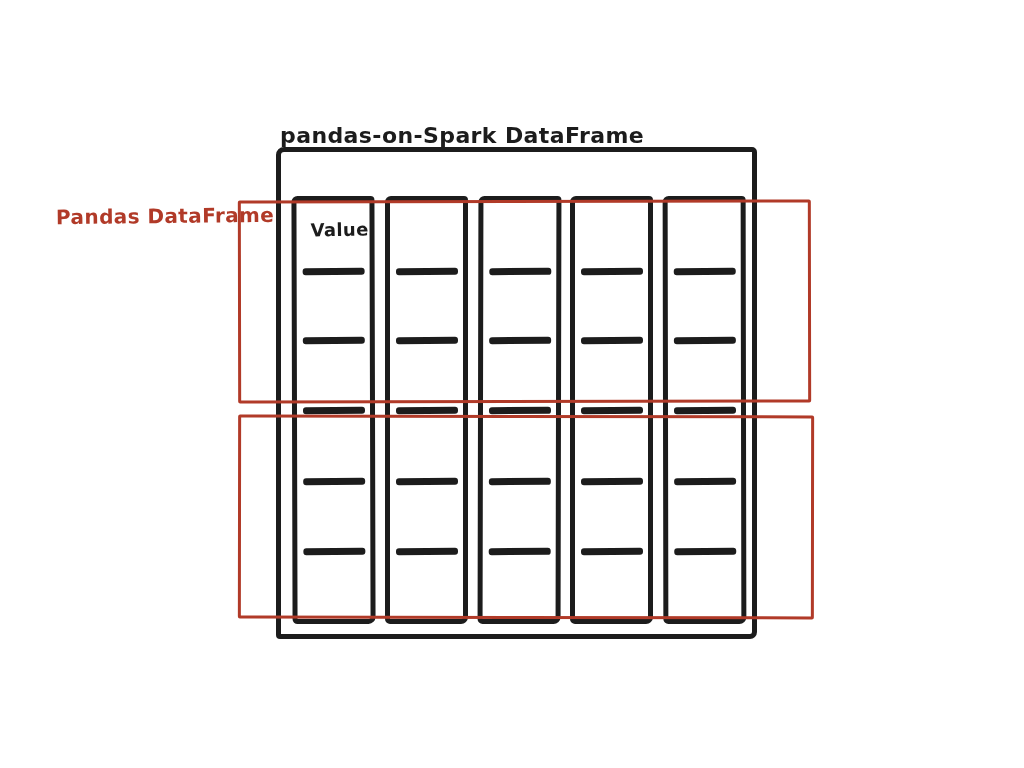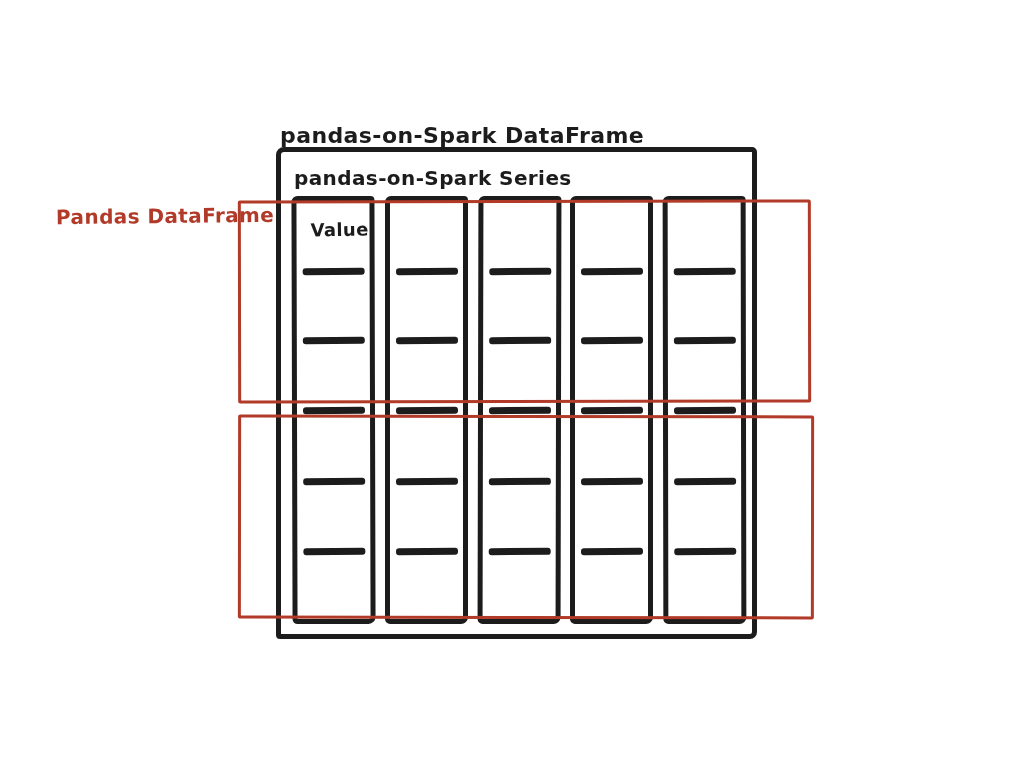--- a/index.html
+++ b/index.html
@@ -115,21 +115,20 @@
 </style>
 </head>
 <body>
 
 <div class="stage" style="--ink: #1c1c1c; --red: #b13a28; --bg: #ffffff;">
 
   <div class="hand-text title label-layer">pandas-on-Spark DataFrame</div>
 
   <div class="outer-box"></div>
 
-  <div class="hand-text series-label label-layer">pandas-on-Spark Series</div>
 
   <div id="columns-root">
       <div class="series-column c0" style="left: 292px;">
         <div class="value-header">Value</div>
         <div class="dash" style="top: 67px;"></div>
         <div class="dash" style="top: 136px;"></div>
         <div class="dash" style="top: 206px;"></div>
         <div class="dash" style="top: 277px;"></div>
         <div class="dash" style="top: 347px;"></div>
       </div>

